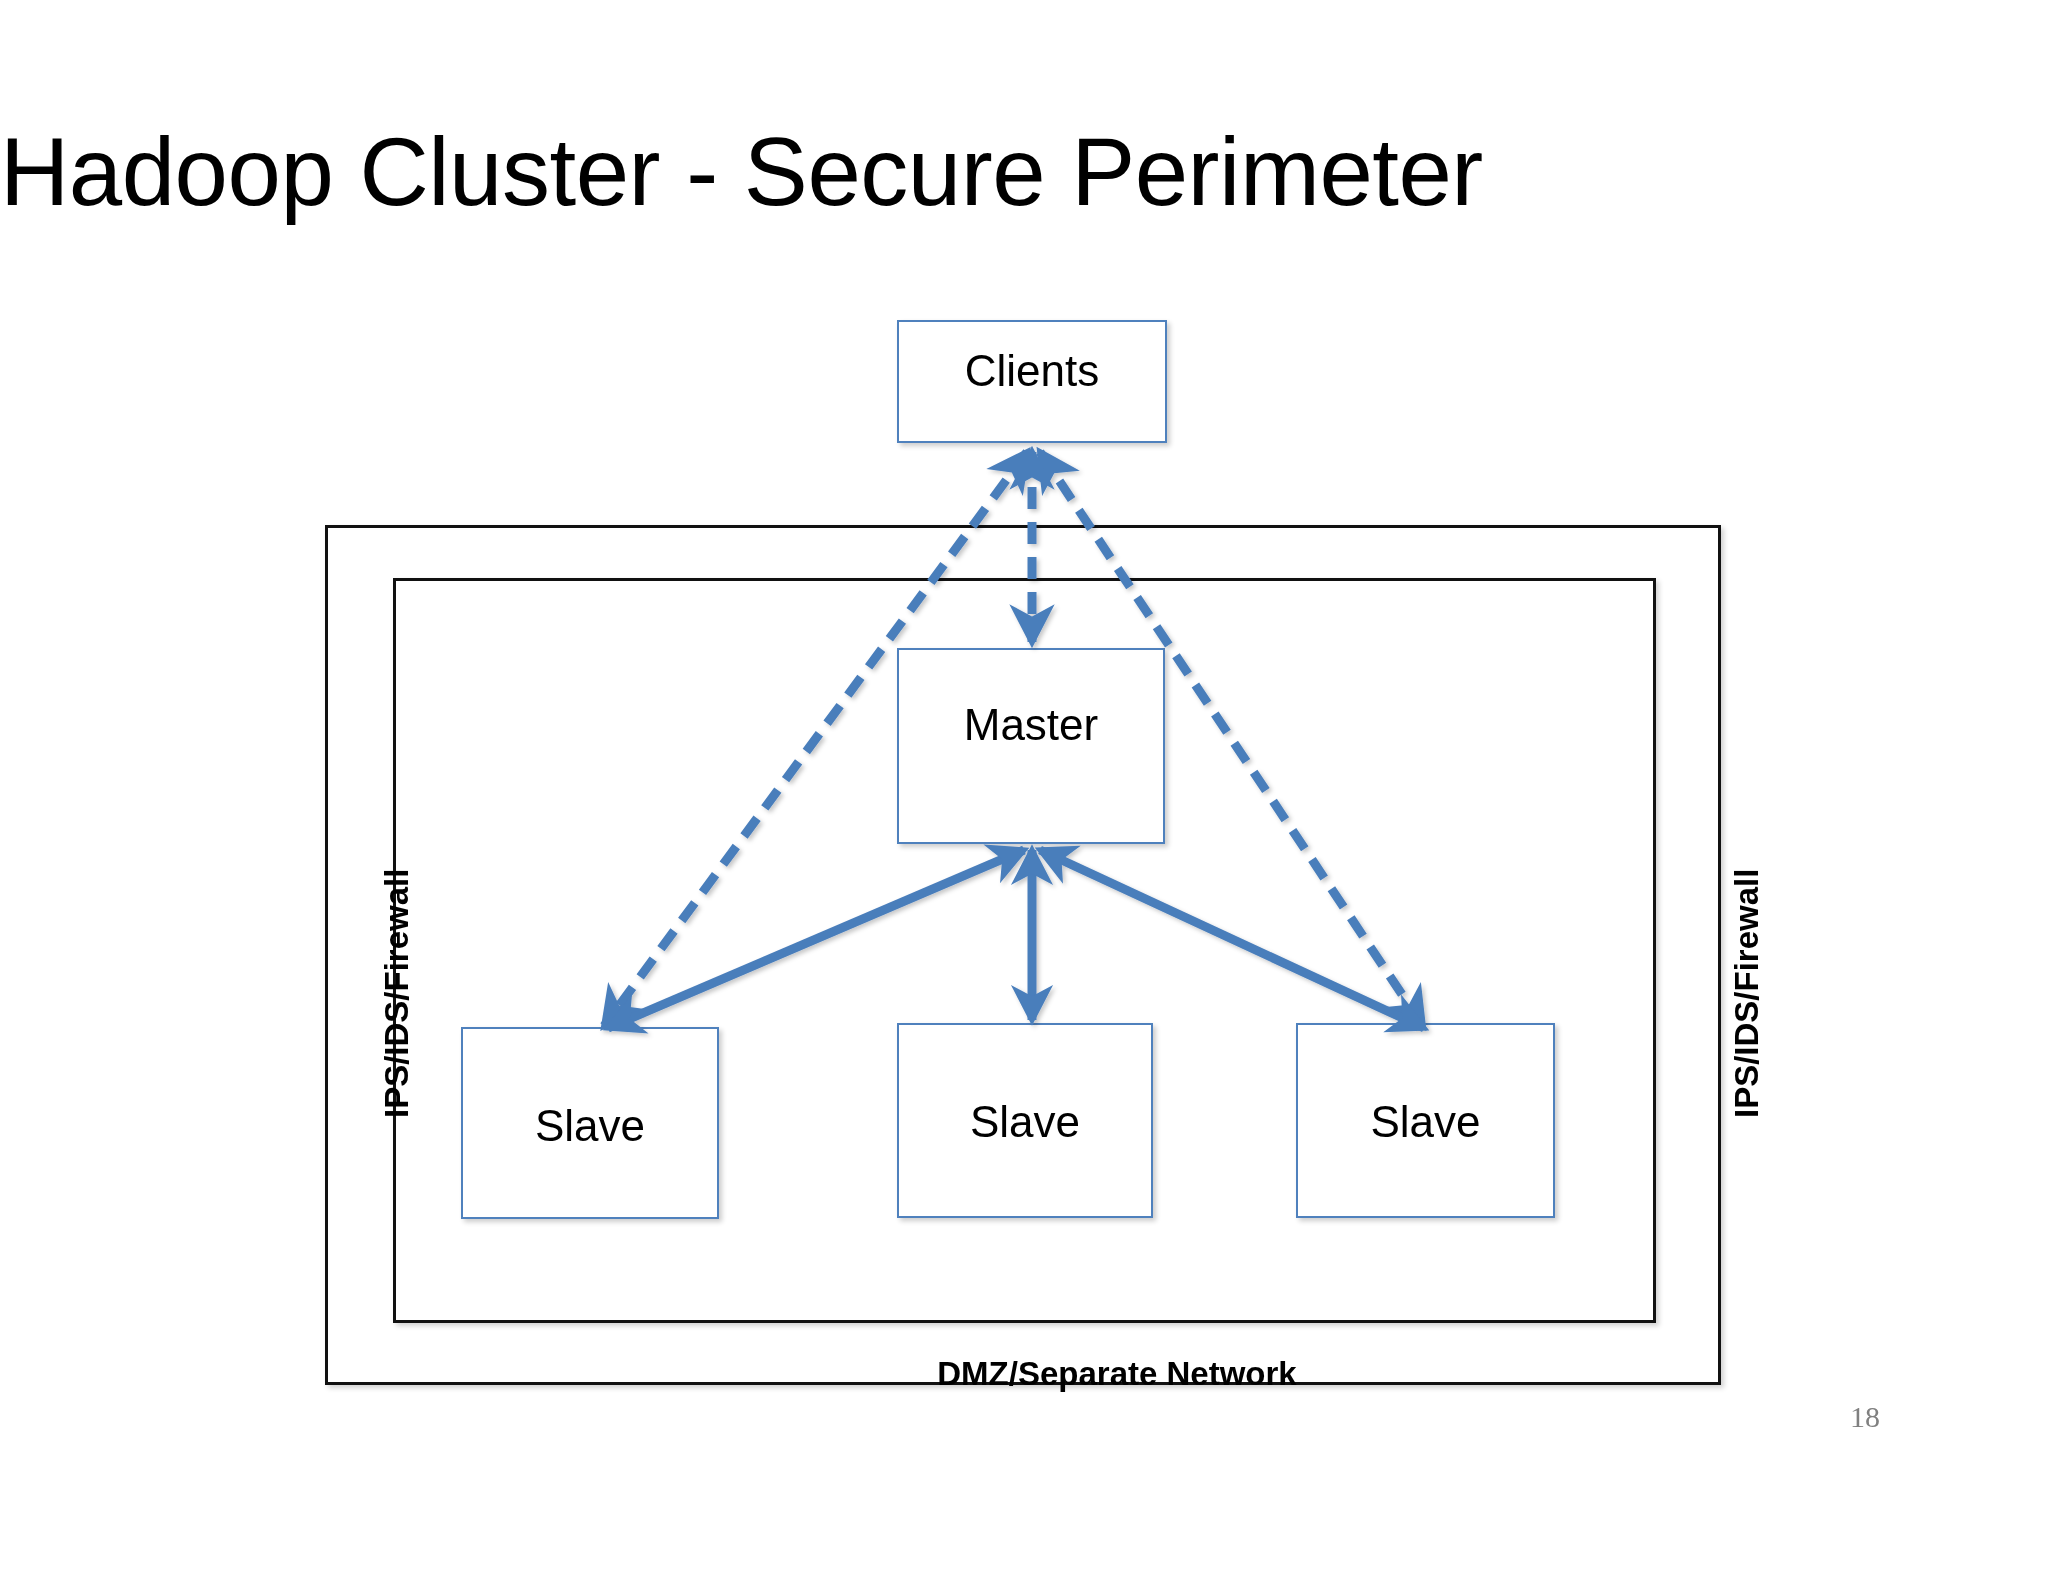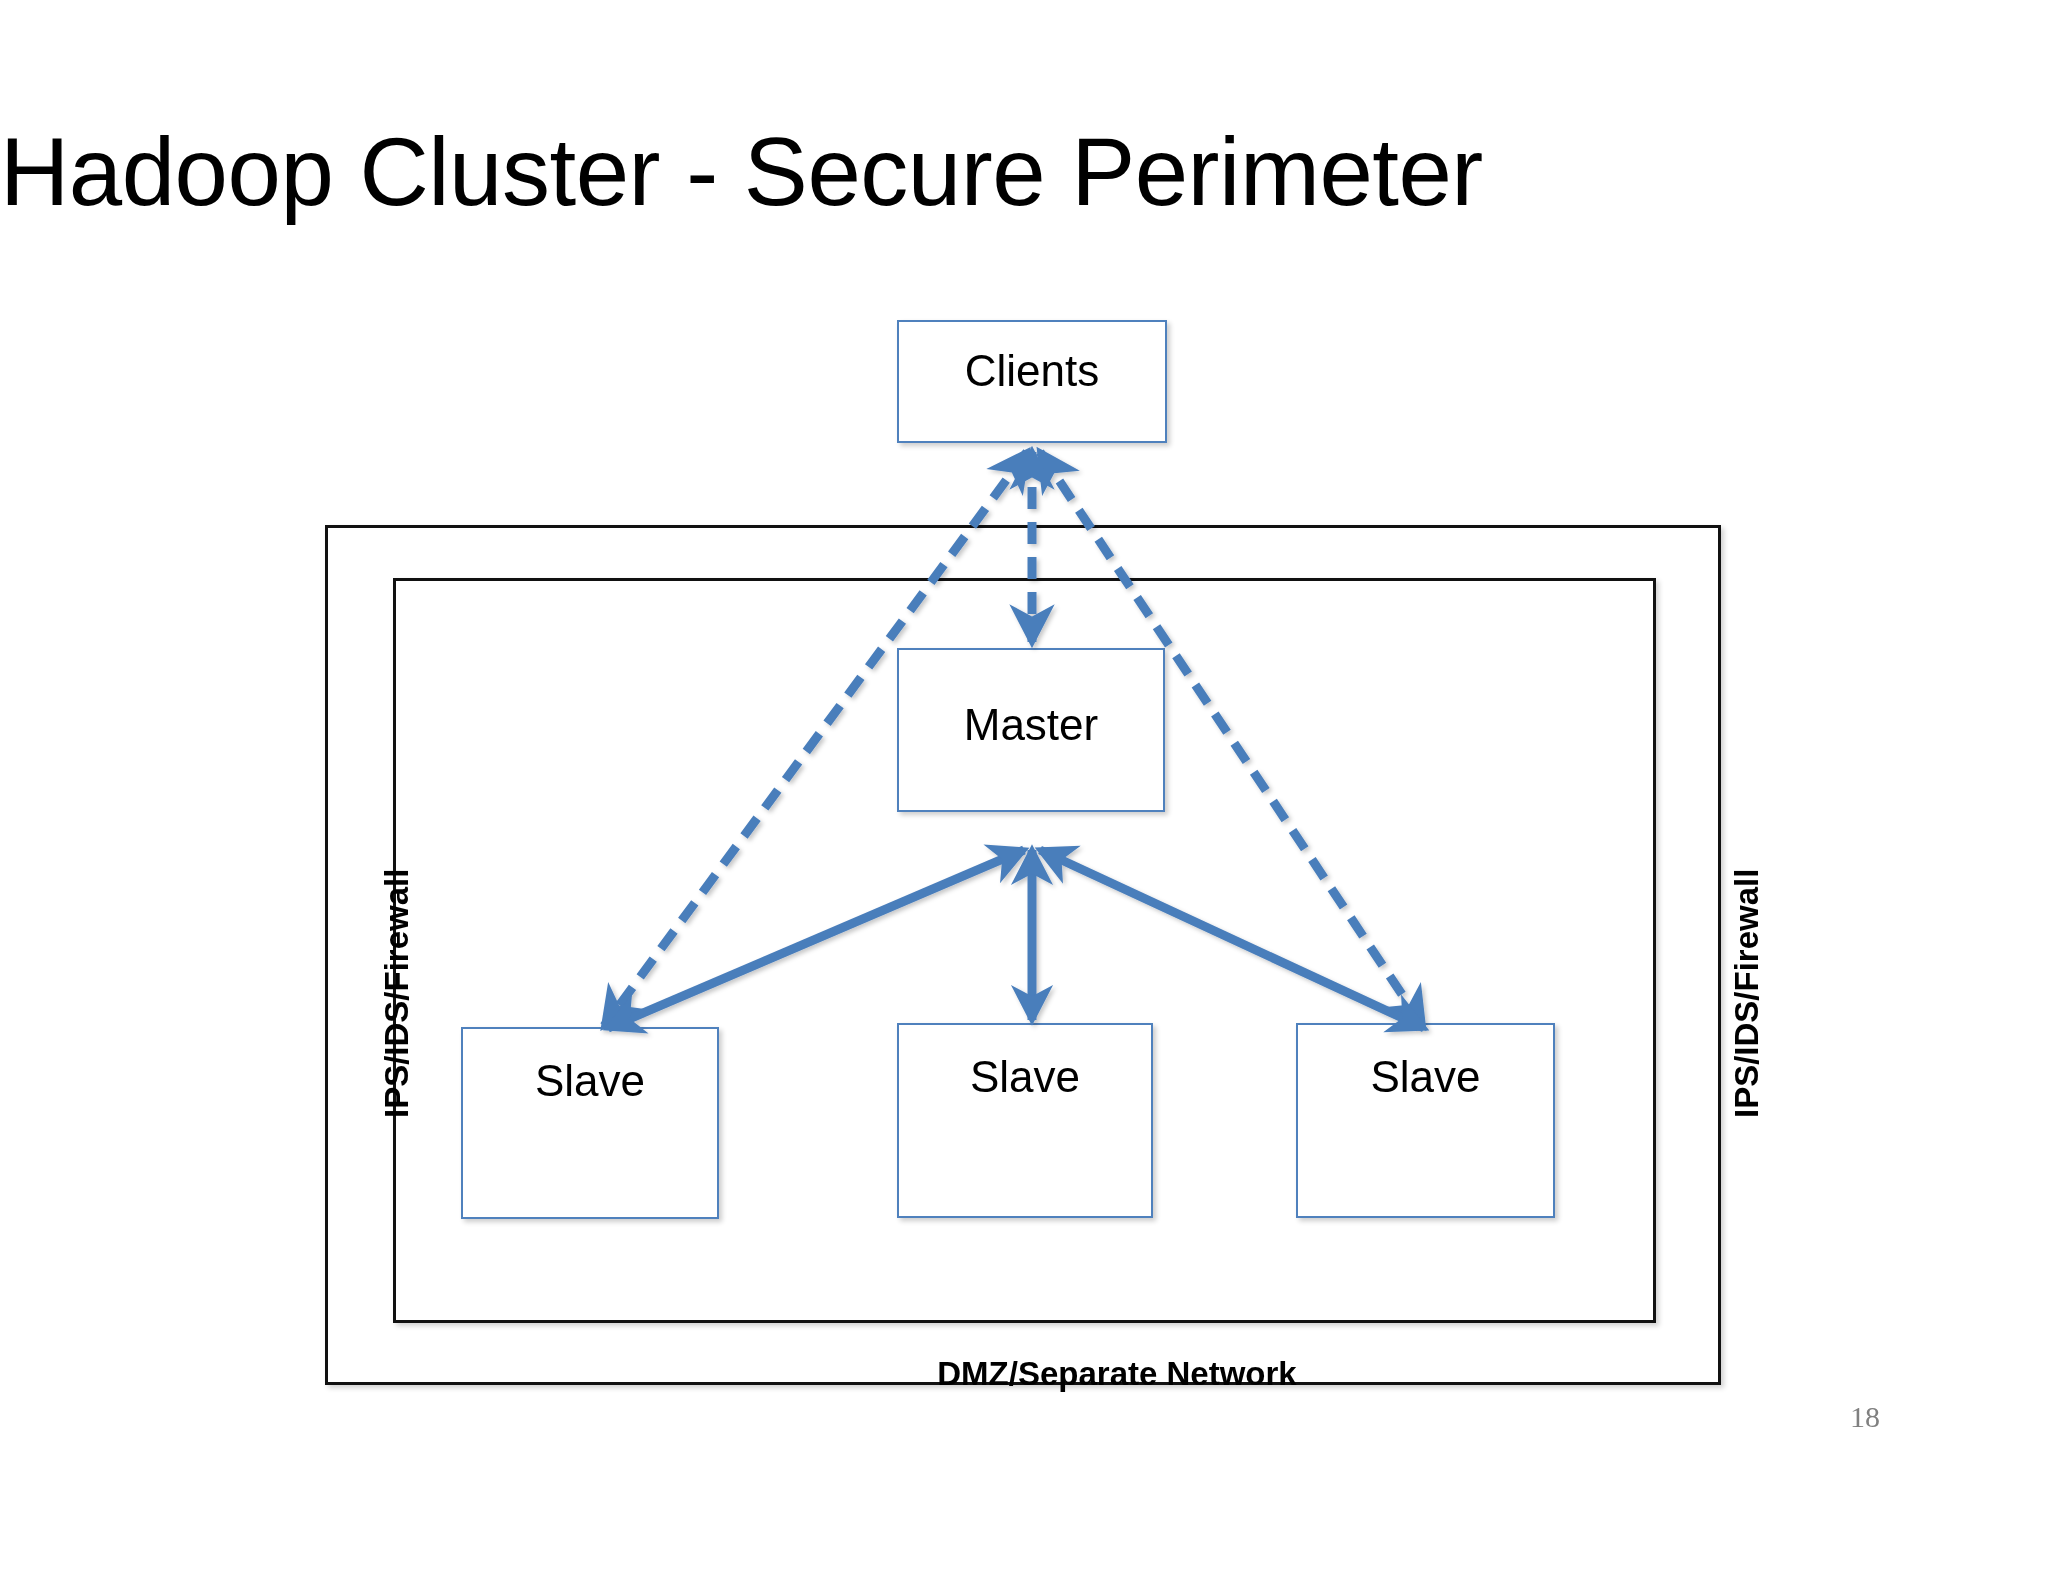--- a/index.html
+++ b/index.html
@@ -110,21 +110,21 @@
     top: 320px;
     width: 270px;
     height: 123px;
   }
   #node-clients .node-text { margin-top: 24px; }
 
   #node-master {
     left: 897px;
     top: 648px;
     width: 268px;
-    height: 164px;
+    height: 196px;
   }
   #node-master .node-text { margin-top: 50px; }
 
   #node-slave-1 {
     left: 461px;
     top: 1027px;
     width: 258px;
     height: 192px;
   }
   #node-slave-2 {
@@ -132,21 +132,21 @@
     top: 1023px;
     width: 256px;
     height: 195px;
   }
   #node-slave-3 {
     left: 1296px;
     top: 1023px;
     width: 259px;
     height: 195px;
   }
-  .slave .node-text { margin-top: 27px; }
+  .slave .node-text { margin-top: 72px; }
 
   
   #connectors {
     position: absolute;
     left: 0;
     top: 0;
     width: 2048px;
     height: 1582px;
     z-index: 8;
     pointer-events: none;

